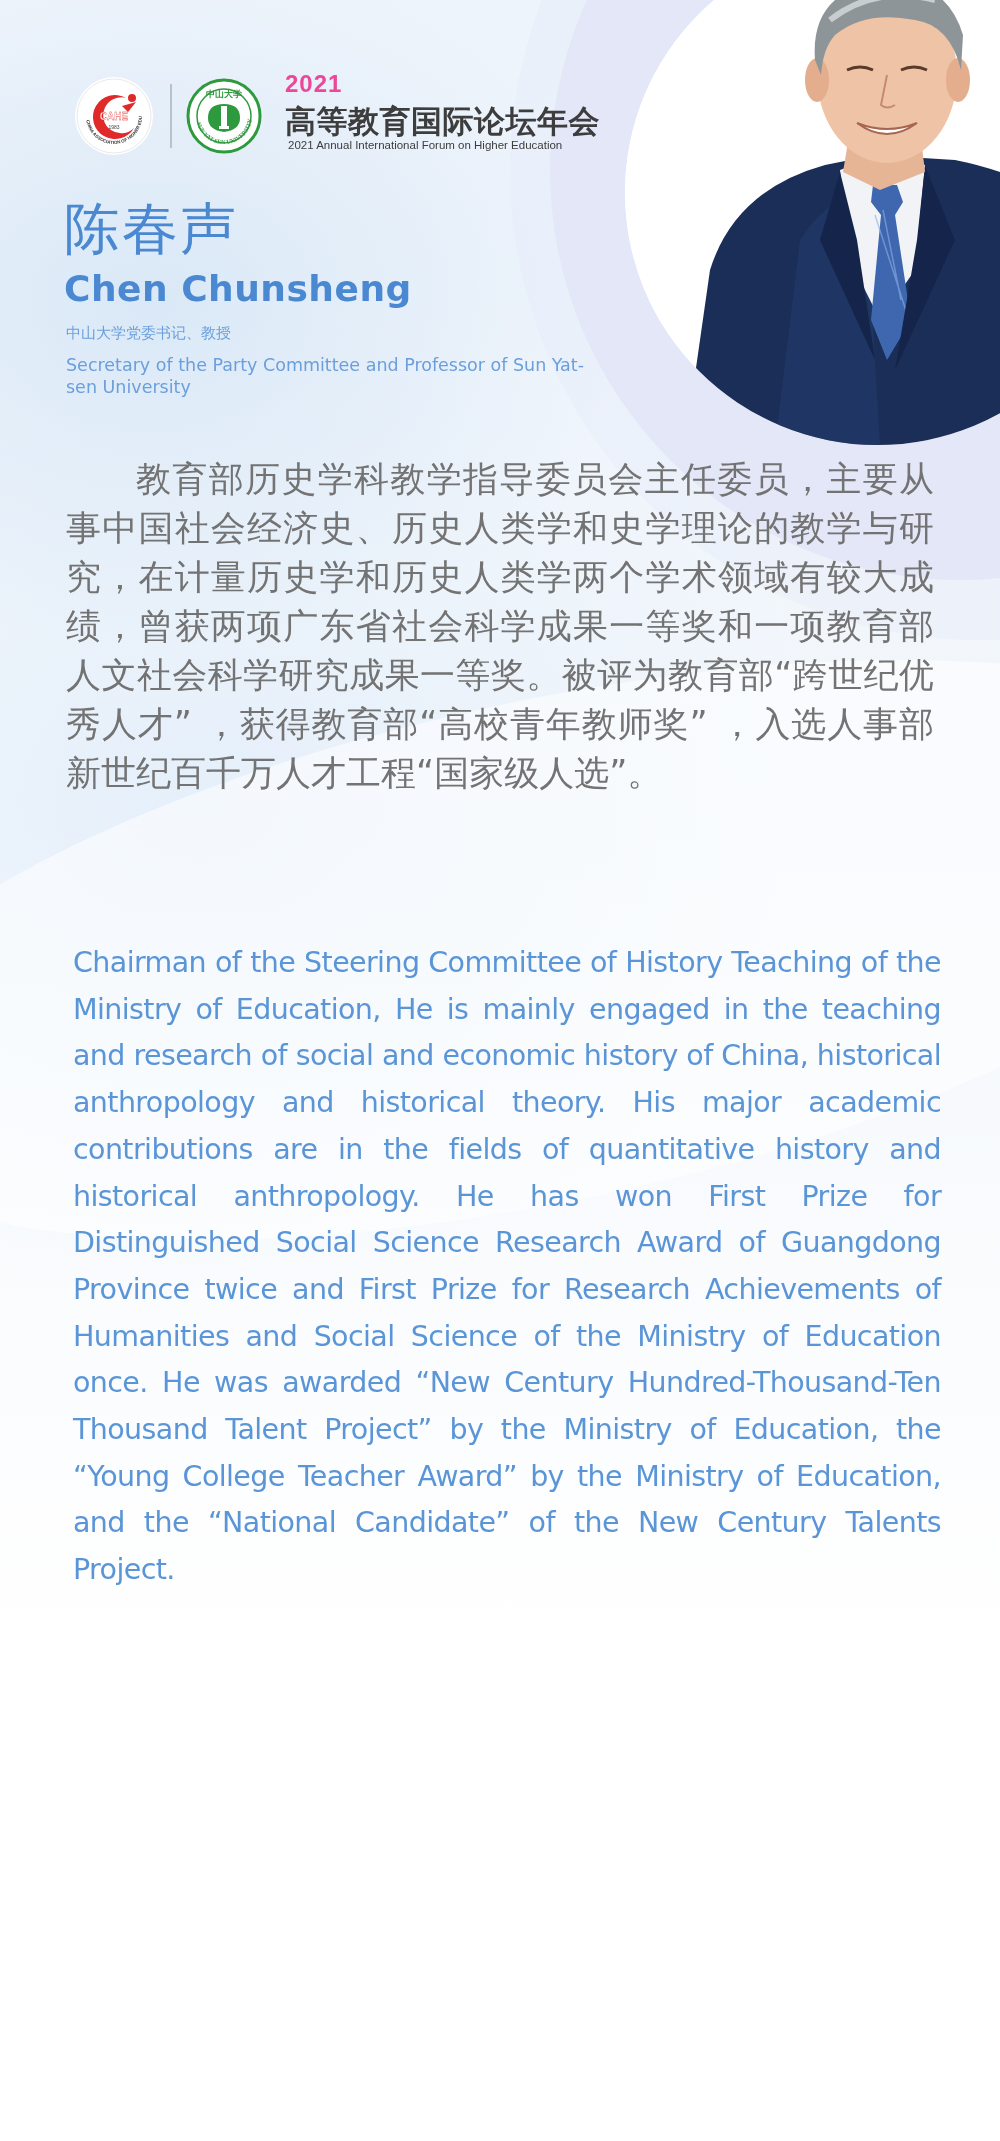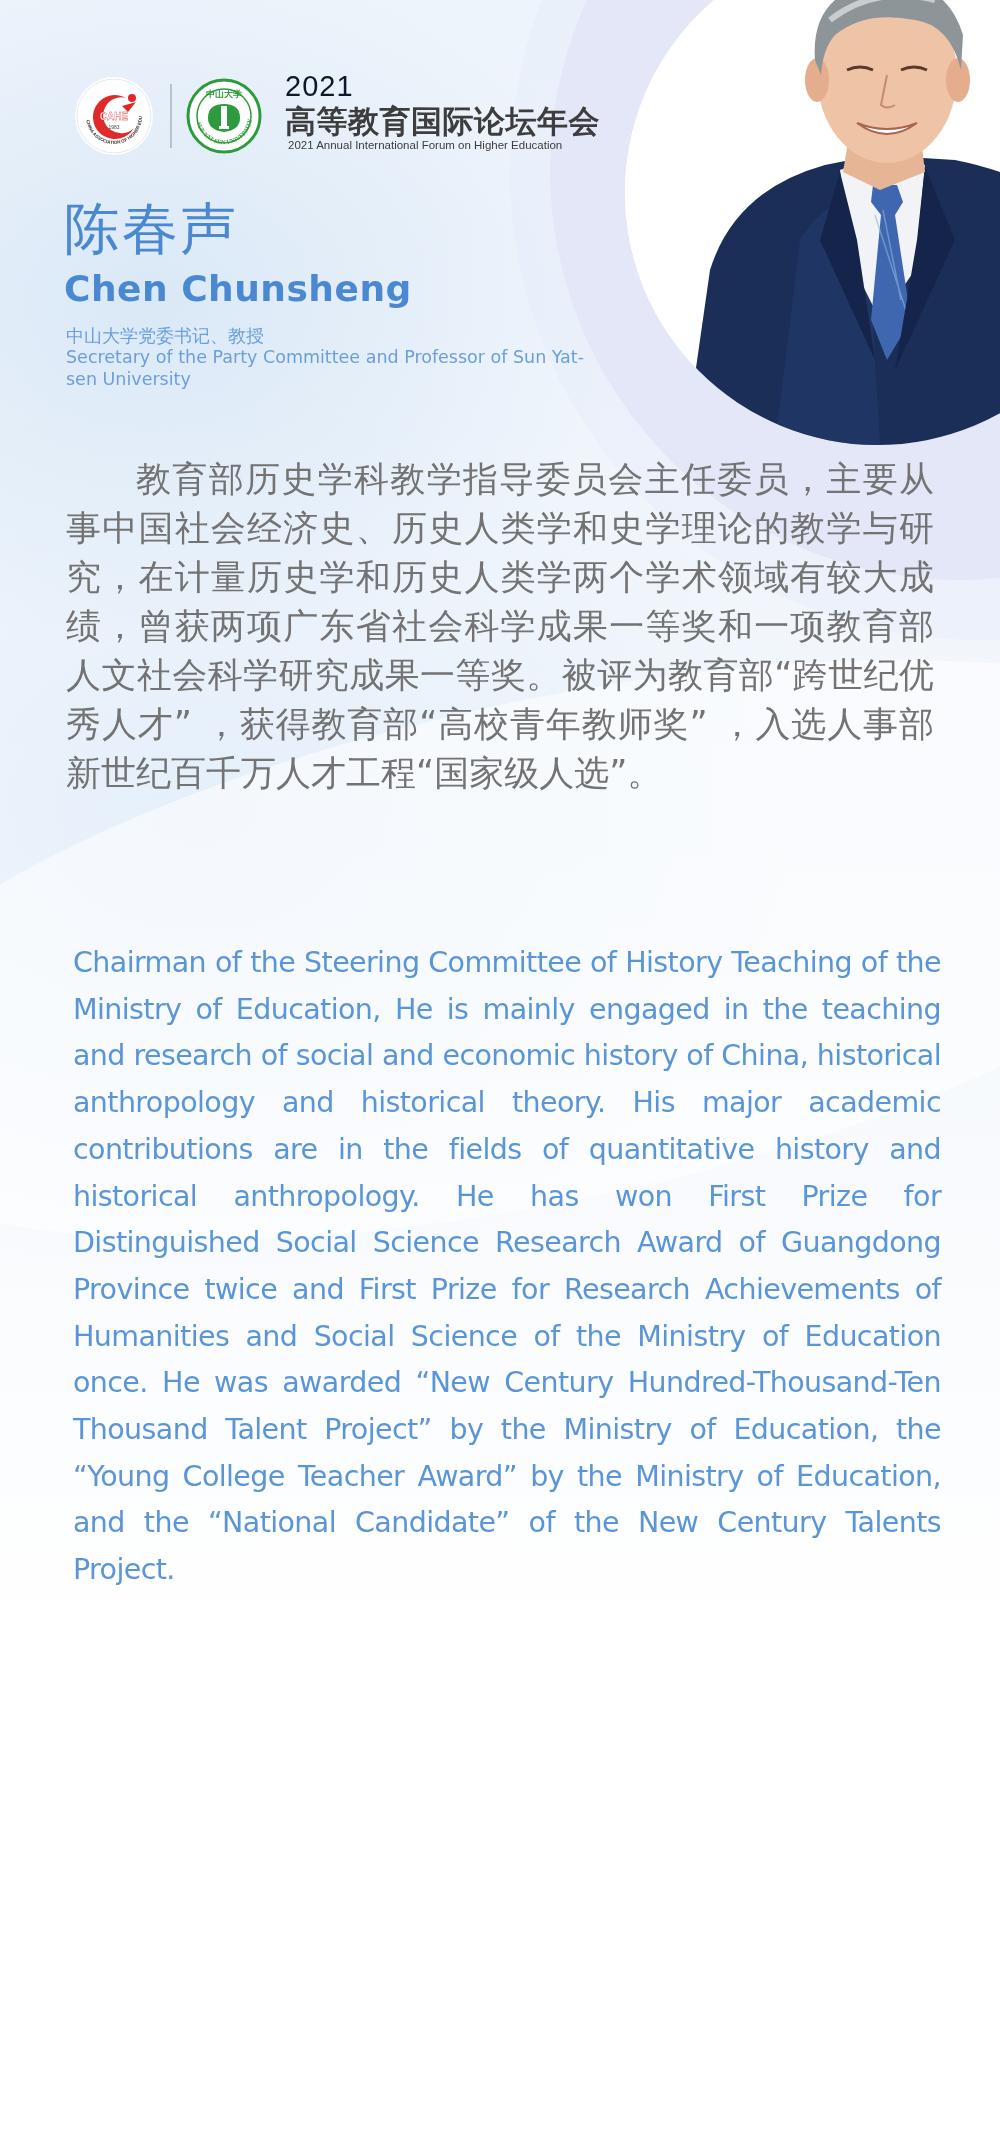--- a/index.html
+++ b/index.html
@@ -43,21 +43,21 @@
     .portrait svg { position: absolute; left: 0; top: 0; }
 
     
     .logos { position: absolute; left: 74px; top: 76px; height: 80px; }
     .logo-cahe { position: absolute; left: 0; top: 0; width: 80px; height: 80px; }
     .logo-divider { position: absolute; left: 96px; top: 8px; width: 2px; height: 64px; background: #b8c2cc; }
     .logo-sysu { position: absolute; left: 112px; top: 2px; width: 76px; height: 76px; }
     .forum-year {
       position: absolute; left: 285px; top: 70px;
       font-family: "Liberation Sans", sans-serif;
-      font-size: 29px; color: #0f172a; font-weight: 400; letter-spacing: 1px;
+      font-size: 24px; color: #ec4899; font-weight: 700; letter-spacing: 1px;
     }
     .forum-title {
       position: absolute; left: 285px; top: 101px;
       font-size: 31px; font-weight: bold; color: #3d3d3d; letter-spacing: 0.5px;
     }
     .forum-sub {
       position: absolute; left: 288px; top: 139px;
       font-family: "Liberation Sans", sans-serif;
       font-size: 11.5px; color: #3d3d3d; text-align: right;
     }
@@ -67,24 +67,24 @@
       position: absolute; left: 64px; top: 192px;
       font-size: 56px; font-weight: normal; letter-spacing: 2px;
     }
     .name-en {
       position: absolute; left: 64px; top: 268px;
       font-family: "DejaVu Sans", sans-serif;
       font-size: 36px; font-weight: bold; letter-spacing: 0.5px;
     }
     .title-cn {
       position: absolute; left: 66px; top: 324px;
-      font-size: 18px; color: #6a9fdc;
+      font-size: 15px; color: #6a9fdc;
     }
     .title-en {
-      position: absolute; left: 66px; top: 346px;
+      position: absolute; left: 66px; top: 354px;
       font-family: "DejaVu Sans", sans-serif;
       font-size: 17.5px; line-height: 22px; color: #6a9fdc; width: 520px;
     }
 
     .bio-cn {
       position: absolute; left: 66px; top: 455px; width: 868px;
       font-size: 35px; line-height: 49px; color: #737373;
       text-align: justify; text-indent: 2em; margin: 0;
     }
     .bio-en {

